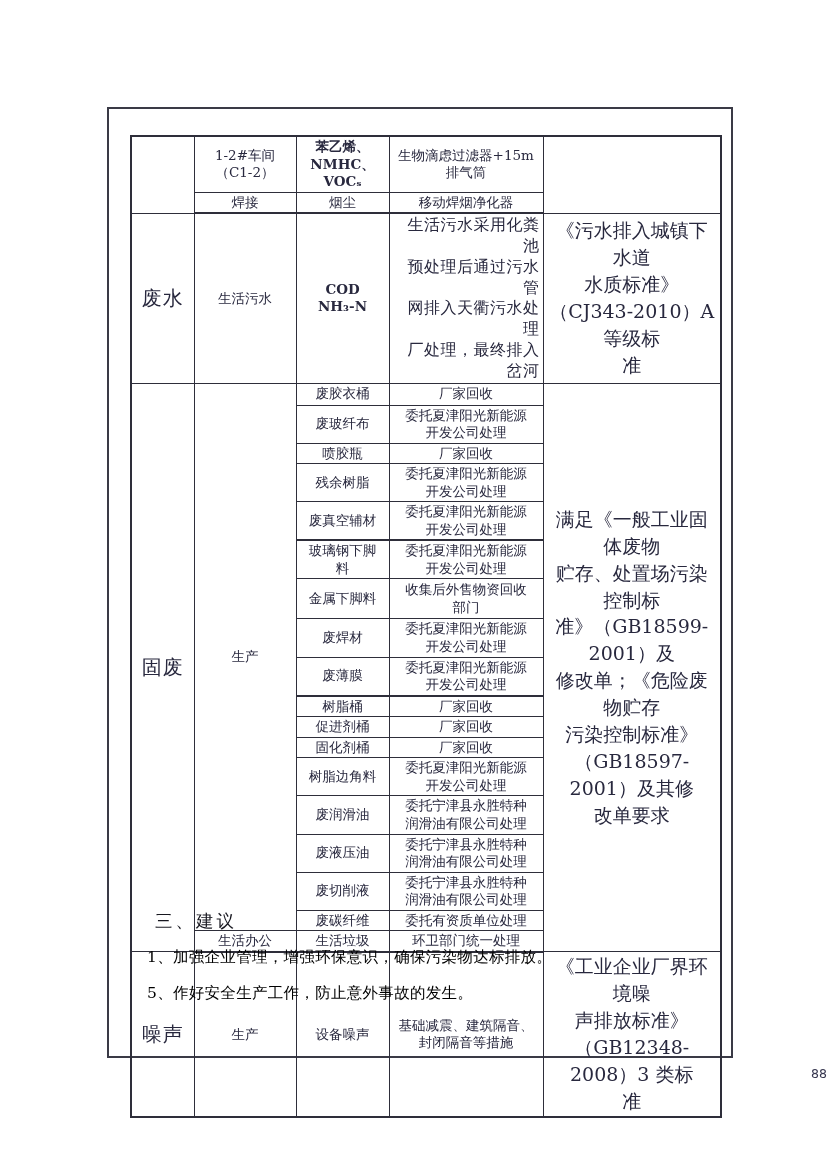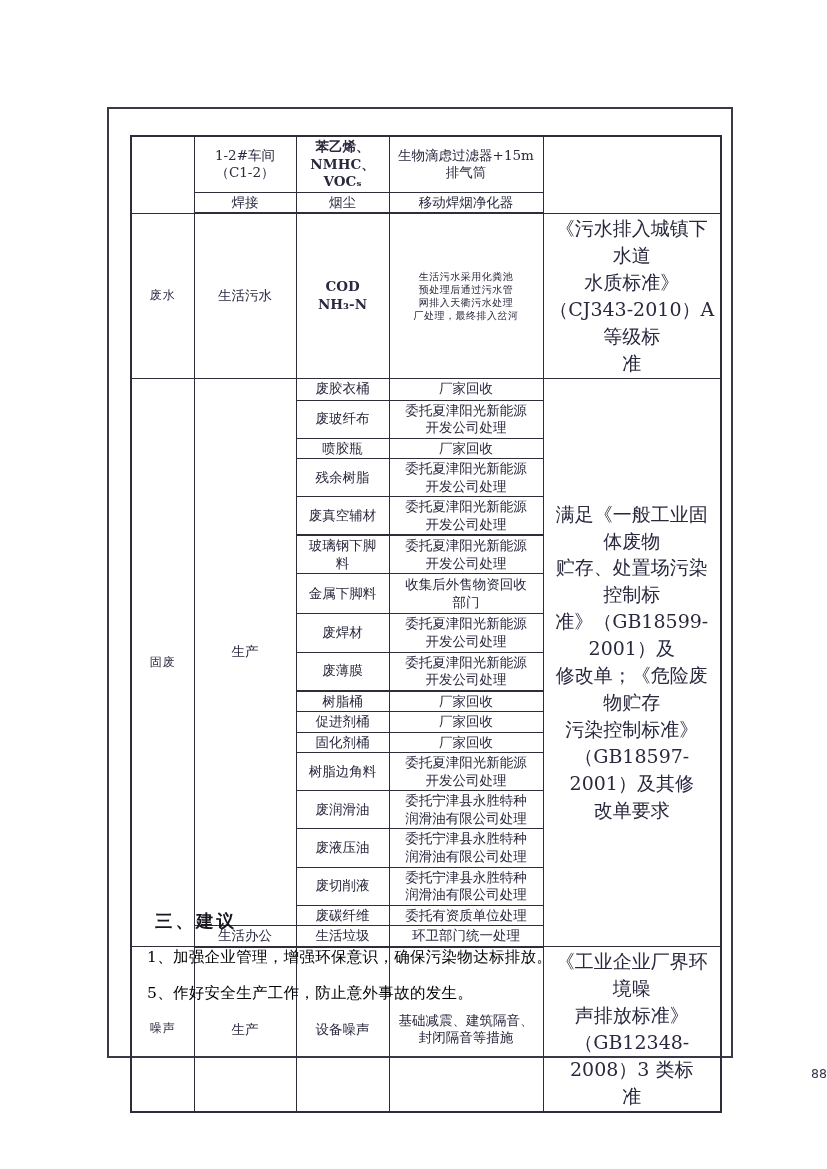--- a/index.html
+++ b/index.html
@@ -19,26 +19,26 @@
     border:2px solid #2e2e3a;
     font-size:13.5px;line-height:1.3;text-align:center;color:#28283e;margin-top:28px;
   }
   table.tbl td{
     border:1px solid #2e2e3a;
     padding:1px 3px;vertical-align:middle;overflow:hidden;
     white-space:pre-line;
   }
   tr.hb td{border-bottom-width:2px;}
   .bold{font-weight:bold;}
-  .leftcell{text-align:center;font-size:10px;letter-spacing:.5px;padding-left:4px;}
+  .leftcell{text-align:right;font-size:16px;letter-spacing:.5px;padding-left:4px;}
   .stdcell{font-size:19px;line-height:1.42;}
-  .catcell{font-size:12px;letter-spacing:1px;}
+  .catcell{font-size:20px;letter-spacing:1px;}
   .sugg{position:absolute;left:0;right:0;top:788px;padding:12px 8px 0 38px;box-sizing:border-box;}
   .sugg-h{
-    font-weight:bold;font-size:17.5px;color:#17171f;
+    font-weight:normal;font-size:17.5px;color:#17171f;
     margin:0 0 14px 8px;letter-spacing:3px;
   }
   .sugg p{margin:0 0 15px 0;font-size:15.5px;color:#000000;letter-spacing:.3px;}
   .pageno{
     position:absolute;left:0;right:0;top:1066px;text-align:right;
     font-size:12.5px;color:#35354e;font-family:"DejaVu Sans","Liberation Sans",sans-serif;
   }
 </style>
 </head>
 <body>

